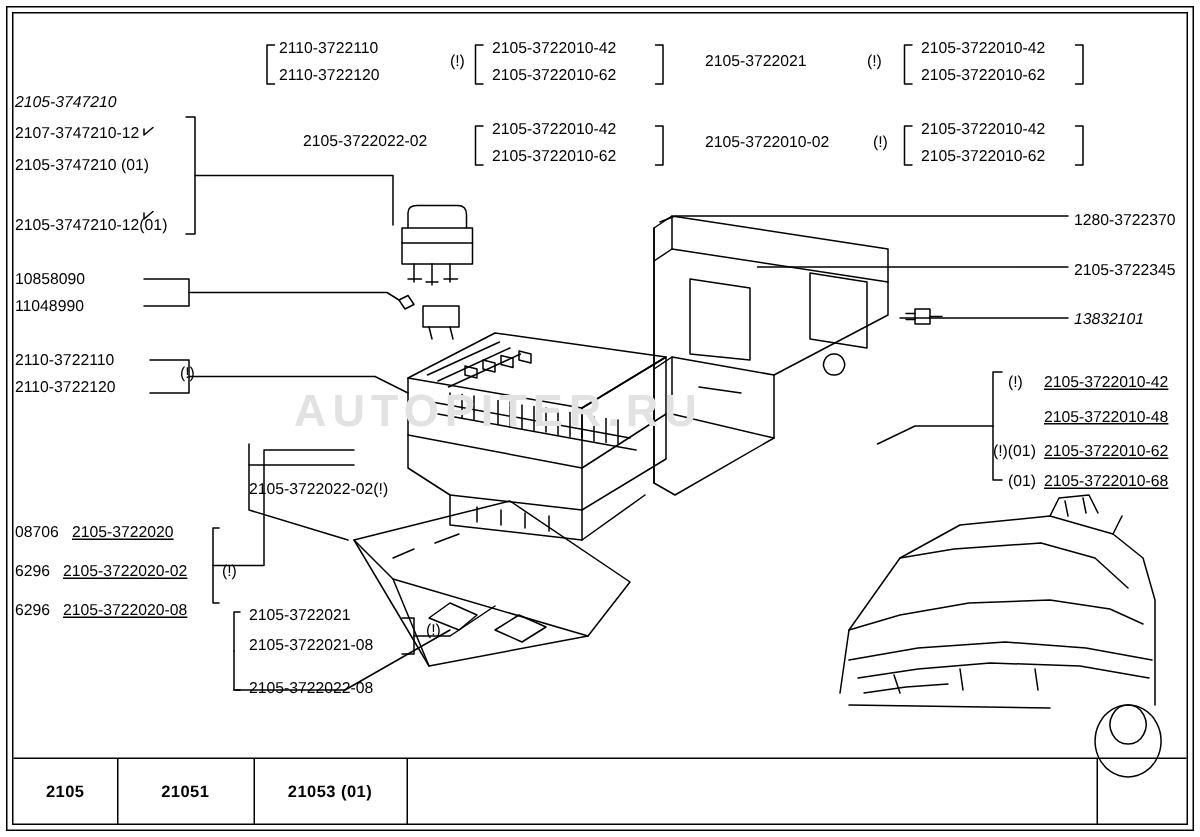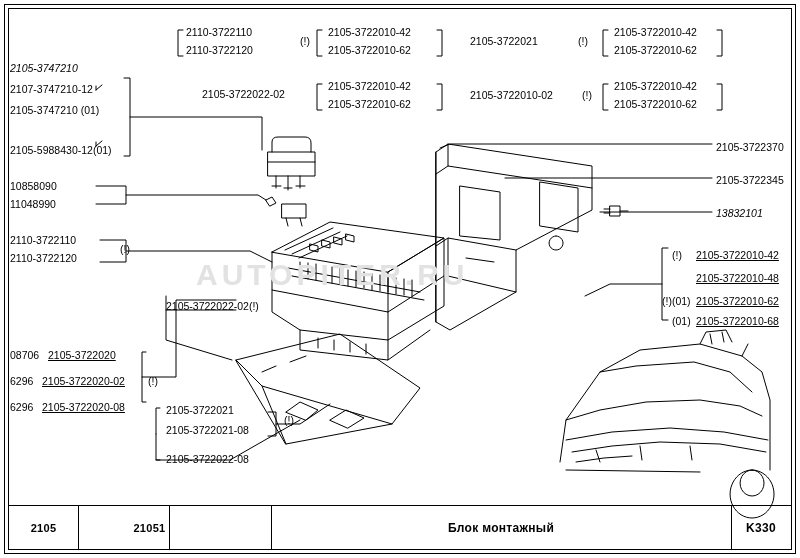--- a/index.html
+++ b/index.html
@@ -203,47 +203,47 @@
 
   <div class="label" style="left:470px;top:89px;">2105-3722010-02</div>
   <div class="label" style="left:582px;top:89px;">(!)</div>
 
   <div class="label" style="left:614px;top:80px;">2105-3722010-42</div>
   <div class="label" style="left:614px;top:98px;">2105-3722010-62</div>
 
   <div class="label" style="left:10px;top:62px;font-style:italic;">2105-3747210</div>
   <div class="label" style="left:10px;top:83px;">2107-3747210-12</div>
   <div class="label" style="left:10px;top:104px;">2105-3747210    (01)</div>
-  <div class="label" style="left:10px;top:144px;">2105-5988430-12(01)</div>
+  <div class="label" style="left:10px;top:144px;">2105-3747210-12(01)</div>
 
   <div class="label" style="left:10px;top:180px;">10858090</div>
   <div class="label" style="left:10px;top:198px;">11048990</div>
 
   <div class="label" style="left:10px;top:234px;">2110-3722110</div>
   <div class="label" style="left:10px;top:252px;">2110-3722120</div>
   <div class="label" style="left:120px;top:243px;">(!)</div>
 
   <div class="label" style="left:10px;top:349px;">08706</div>
   <div class="label lnk" style="left:48px;top:349px;">2105-3722020</div>
 
   <div class="label" style="left:10px;top:375px;">6296</div>
   <div class="label lnk" style="left:42px;top:375px;">2105-3722020-02</div>
   <div class="label" style="left:148px;top:375px;">(!)</div>
 
   <div class="label" style="left:10px;top:401px;">6296</div>
   <div class="label lnk" style="left:42px;top:401px;">2105-3722020-08</div>
 
-  <div class="label" style="left:166px;top:300px;">2105-3722022-02(!)</div>
+  <div class="label" style="left:166px;top:320px;">2105-3722022-02(!)</div>
 
   <div class="label" style="left:166px;top:404px;">2105-3722021</div>
   <div class="label" style="left:166px;top:424px;">2105-3722021-08</div>
   <div class="label" style="left:166px;top:453px;">2105-3722022-08</div>
   <div class="label" style="left:284px;top:414px;">(!)</div>
 
-  <div class="label" style="left:716px;top:141px;">2105-3722370</div>
+  <div class="label" style="left:716px;top:141px;">1280-3722370</div>
   <div class="label" style="left:716px;top:174px;">2105-3722345</div>
   <div class="label" style="left:716px;top:207px;font-style:italic;">13832101</div>
 
   <div class="label" style="left:672px;top:249px;">(!)</div>
   <div class="label lnk" style="left:696px;top:249px;">2105-3722010-42</div>
 
   <div class="label lnk" style="left:696px;top:272px;">2105-3722010-48</div>
 
   <div class="label" style="left:662px;top:295px;">(!)(01)</div>
   <div class="label lnk" style="left:696px;top:295px;">2105-3722010-62</div>
@@ -251,18 +251,17 @@
   <div class="label" style="left:672px;top:315px;">(01)</div>
   <div class="label lnk" style="left:696px;top:315px;">2105-3722010-68</div>
 
   <div class="titlebar">
     <div class="tb-sep" style="left:69px;"></div>
     <div class="tb-sep" style="left:160px;"></div>
     <div class="tb-sep" style="left:262px;"></div>
     <div class="tb-sep" style="left:722px;"></div>
 
     <div class="tb-cell" style="left:0px;width:69px;">2105</div>
-    <div class="tb-cell" style="left:69px;width:91px;margin-left:26px;">21051</div>
-    <div class="tb-cell bold" style="left:262px;width:460px;font-size:12px;">Блок монтажный</div>
-    <div class="tb-cell tb-code" style="left:722px;width:60px;">K330</div>
+    <div class="tb-cell" style="left:69px;width:91px;">21051</div>
+    <div class="tb-cell" style="left:160px;width:102px;">21053 (01)</div>
   </div>
 
 </div>
 
 </body></html>

